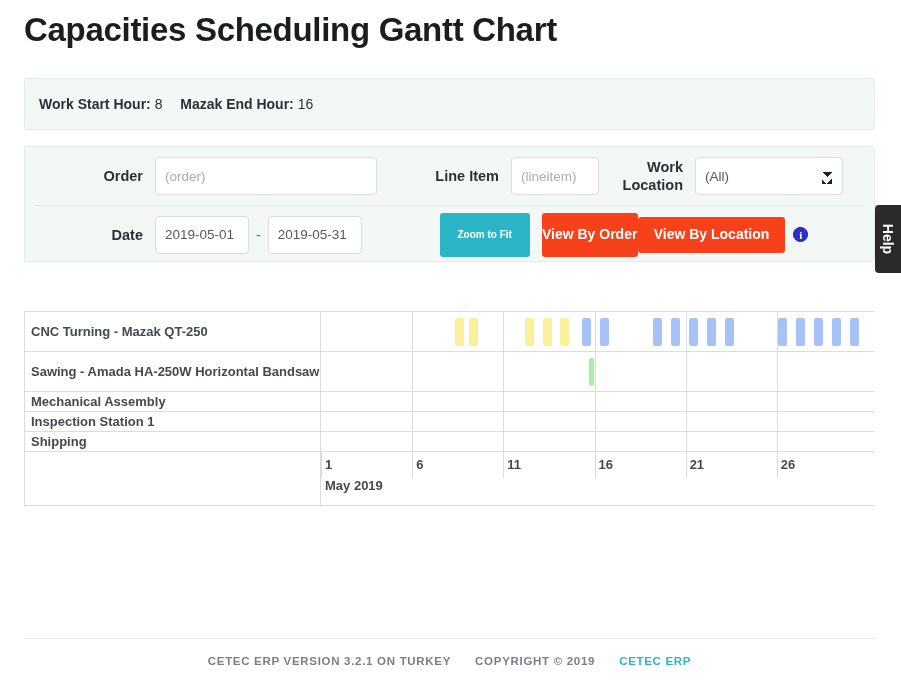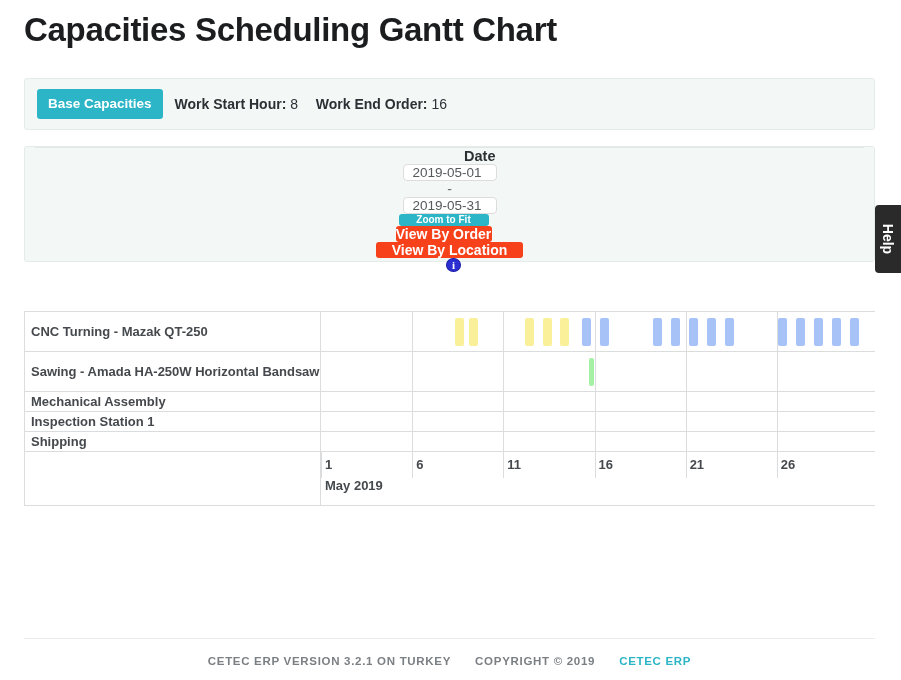--- a/index.html
+++ b/index.html
@@ -80,21 +80,21 @@
   .cap-text .val { font-weight: 400; }
   .cap-gap { display: inline-block; width: 10px; }
 
   
   .filter-row {
     display: flex;
     align-items: center;
     height: 58px;
     padding: 0 4px;
   }
-  .filter-row.second { border-top: 1px solid #e1e9e7; flex-direction: column; }
+  .filter-row.second { border-top: 1px solid #e1e9e7; }
   .f-label {
     font-size: 14.5px;
     font-weight: 700;
     color: #2c3034;
     text-align: right;
     padding-right: 12px;
   }
   .f-label.order { width: 116px; }
   .f-label.lineitem { width: 134px; }
   .f-label.worklocation {
@@ -142,21 +142,21 @@
   .btn-zoom {
     width: 90px; height: 44px;
     font-size: 10px;
     display: inline-flex; align-items: center; justify-content: center;
     margin-right: 12px;
   }
   .btn-vbo {
     width: 96px; height: 44px;
     font-size: 14px;
     display: inline-flex; align-items: center; justify-content: center;
-    margin-right: 12px;
+    margin-right: 0;
   }
   .btn-vbl {
     height: 36px;
     font-size: 14px;
     padding: 0 16px;
     display: inline-flex; align-items: center; justify-content: center;
   }
   .info-icon {
     width: 15px; height: 15px; border-radius: 50%;
     background: #2b2ed0;
@@ -274,32 +274,41 @@
   .footer .brand { color: #2cb5c6; }
 </style>
 </head>
 <body>
 
 <div class="page">
 
   <h1 class="page-title">Capacities Scheduling Gantt Chart</h1>
 
   <div class="panel panel-capacity">
-    <button class="btn btn-teal btn-cap">Base Capacities</button>
     <div class="cap-text">
       <b>Work Start Hour:</b>
       <span class="val">8</span>
       <span class="cap-gap"></span>
-      <b>Work End Order:</b>
+      <b>Mazak End Hour:</b>
       <span class="val">16</span>
     </div>
   </div>
 
   <div class="panel panel-filter">
 
+    <div class="filter-row first">
+      <div class="f-label order">Order</div>
+      <input class="txt in-order" type="text" placeholder="(order)" style="">
+      <div class="f-label lineitem">Line Item</div>
+      <input class="txt in-lineitem" type="text" placeholder="(lineitem)" style="">
+      <div class="f-label worklocation">Work Location</div>
+      <select class="sel">
+        <option>(All)</option>
+      </select>
+    </div>
 
     <div class="filter-row second">
       <div class="f-label date">Date</div>
       <input class="txt in-date" type="text" value="2019-05-01" style="">
       <span class="dash">-</span>
       <input class="txt in-date" type="text" value="2019-05-31" style="">
       <div class="spacer-zoom"></div>
       <button class="btn btn-teal btn-zoom">Zoom to Fit</button>
       <button class="btn btn-red btn-vbo">View By Order</button>
       <button class="btn btn-red btn-vbl">View By Location</button>

